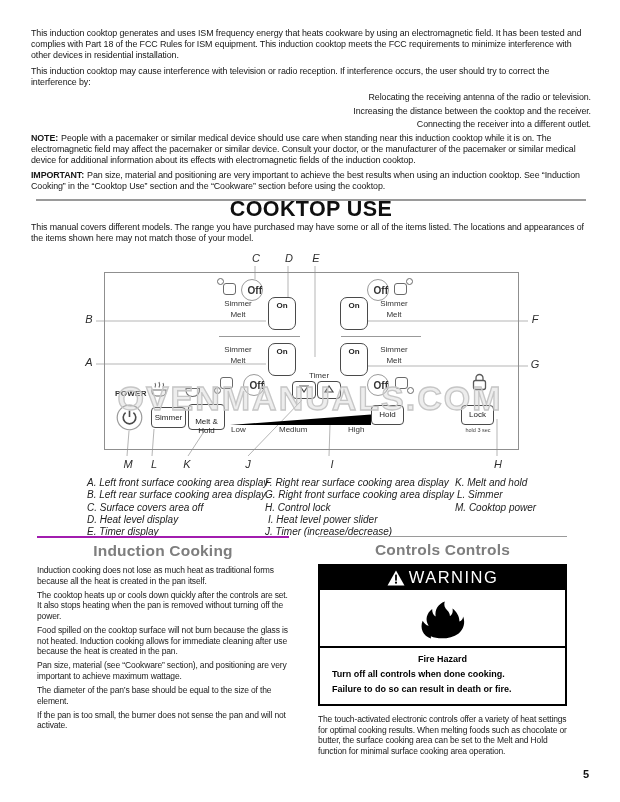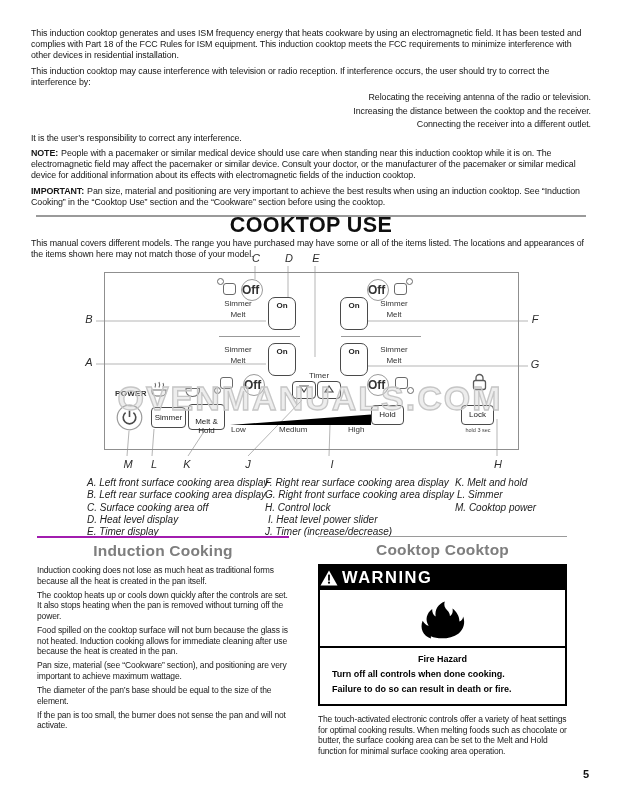--- a/index.html
+++ b/index.html
@@ -21,21 +21,21 @@
 
   
   .leader-svg { position:absolute; left:0; top:0; pointer-events:none; }
   .diagram-box { position:absolute; left:104px; top:272px; width:415px; height:178px;
     border:1.1px solid #8f8f8f; background:transparent; }
   .callout { position:absolute; font-style:italic; font-size:11px; color:#2e2e2e; width:14px; text-align:center; }
   .onbtn { position:absolute; width:28px; height:33px; border:1.4px solid #4a4a4a;
     border-radius:7px; text-align:center; font-size:8px; font-weight:bold;
     padding-top:3px; background:#fff; color:#222; }
   .offcircle { position:absolute; width:22px; height:22px; border:1.2px solid #9b9b9b;
-    border-radius:50%; text-align:left; line-height:21px; font-size:12px;
+    border-radius:50%; text-align:right; line-height:21px; font-size:10px;
     font-weight:bold; color:#333; background:#fff; }
   .burner-text { position:absolute; width:50px; text-align:center; font-size:8px;
     line-height:10.5px; color:#333; }
   .hdivider { position:absolute; height:1px; background:#999; }
   .small-btn { position:absolute; border:1.4px solid #4a4a4a; border-radius:4px;
     background:#fff; text-align:center; font-size:8px; color:#222; }
   .power-label { position:absolute; font-size:8px; font-weight:bold; letter-spacing:0.3px; color:#333; }
   .tinytext { position:absolute; font-size:8px; color:#333; }
   .holdsub { position:absolute; font-size:5.5px; color:#444; width:48px; text-align:center; }
   .icon-wrap { position:absolute; }
@@ -59,42 +59,41 @@
   .legend-1 { left:87px; } .legend-2 { left:265px; } .legend-3 { left:455px; }
 
   
   .colL { position:absolute; left:37px; top:536px; width:252px; border-top:2px solid #a21caf; }
   .colR { position:absolute; left:318px; top:536px; width:249px; border-top:1.5px solid #9a9a9a; }
   .sect-title { font-size:15.5px; color:#7e7e7e; text-align:center; margin:4px 0 5px;
     font-weight:bold; letter-spacing:0.2px; }
   .colL p, .colR .desc { font-size:8.5px; line-height:10.6px; letter-spacing:-0.15px;
     margin:0 0 3.5px; color:#1a1a1a; }
   .warnbox { margin-top:3px; border:2px solid #000; background:#fff; }
-  .warnhead { background:#000; color:#fff; text-align:center; font-weight:bold;
+  .warnhead { background:#000; color:#fff; text-align:center; font-weight:normal;
     font-size:16.5px; letter-spacing:1.5px; padding:2px 0 3px;
-    display:flex; align-items:center; gap:4px; }
+    display:flex; justify-content:center; align-items:center; gap:4px; }
   .warn-flame { height:58px; display:flex; align-items:center; justify-content:center;
     border-bottom:2px solid #000; }
   .warn-text { padding:4px 12px 7px; font-weight:bold; font-size:9px; line-height:15px; color:#000; }
   .warn-hazard { text-align:center; }
   .colR .desc { margin-top:8px; margin-bottom:0; }
   .pagenum { position:absolute; right:31px; top:768px; font-weight:bold; font-size:11px; color:#111; }
 </style>
 </head>
 <body>
 
 <div class="page">
 
   <div class="topflow">
     <p>This induction cooktop generates and uses ISM frequency energy that heats cookware by using an electromagnetic field. It has been tested and complies with Part 18 of the FCC Rules for ISM equipment. This induction cooktop meets the FCC requirements to minimize interference with other devices in residential installation.</p>
     <p>This induction cooktop may cause interference with television or radio reception. If interference occurs, the user should try to correct the interference by:</p>
     <p class="indent">Relocating the receiving antenna of the radio or television.</p>
     <p class="indent">Increasing the distance between the cooktop and the receiver.</p>
     <p class="indent">Connecting the receiver into a different outlet.</p>
-    <p>It is the user’s responsibility to correct any interference.</p>
     <p><b class="lbl">NOTE:</b><span>People with a pacemaker or similar medical device should use care when standing near this induction cooktop while it is on. The electromagnetic field may affect the pacemaker or similar device. Consult your doctor, or the manufacturer of the pacemaker or similar medical device for additional information about its effects with electromagnetic fields of the induction cooktop.</span></p>
     <p><b class="lbl">IMPORTANT:</b><span>Pan size, material and positioning are very important to achieve the best results when using an induction cooktop. See “Induction Cooking” in the “Cooktop Use” section and the “Cookware” section before using the cooktop.</span></p>
     <hr class="bigrule">
     <div class="use-title">COOKTOP USE</div>
     <p>This manual covers different models. The range you have purchased may have some or all of the items listed. The locations and appearances of the items shown here may not match those of your model.</p>
   </div>
 
   <svg class="leader-svg" width="620" height="802">
     <g stroke="#b5b5b5" stroke-width="1" fill="none">
       <line x1="255" y1="266" x2="255" y2="279"></line>
@@ -247,21 +246,21 @@
     <div class="small-btn" style="left:266px;top:132px;width:33px;height:20px;line-height:18px">Hold</div>
     <div class="small-btn" style="left:356px;top:132px;width:33px;height:20px;line-height:18px">Lock</div>
     <div class="holdsub" style="left:349px;top:154px">hold 3 sec</div>
   </div>
 
   <div class="watermark">OVENMANUALS.COM</div>
 
   <div class="legend legend-1">
     <div>A. Left front surface cooking area display</div>
     <div>B. Left rear surface cooking area display</div>
-    <div>C. Surface cooking area off</div>
+    <div>C. Surface covers area off</div>
     <div>D. Heat level display</div>
     <div>E. Timer display</div>
   </div>
   <div class="legend legend-2">
     <div>F. Right rear surface cooking area display</div>
     <div>G. Right front surface cooking area display</div>
     <div>H. Control lock</div>
     <div style="padding-left:3px">I. Heat level power slider</div>
     <div>J. Timer (increase/decrease)</div>
   </div>
@@ -275,21 +274,21 @@
     <h2 class="sect-title">Induction Cooking</h2>
     <p>Induction cooking does not lose as much heat as traditional forms because all the heat is created in the pan itself.</p>
     <p>The cooktop heats up or cools down quickly after the controls are set. It also stops heating when the pan is removed without turning off the power.</p>
     <p>Food spilled on the cooktop surface will not burn because the glass is not heated. Induction cooking allows for immediate cleaning after use because the heat is created in the pan.</p>
     <p>Pan size, material (see “Cookware” section), and positioning are very important to achieve maximum wattage.</p>
     <p>The diameter of the pan’s base should be equal to the size of the element.</p>
     <p>If the pan is too small, the burner does not sense the pan and will not activate.</p>
   </div>
 
   <div class="colR">
-    <h2 class="sect-title">Cooktop Cooktop</h2>
+    <h2 class="sect-title">Controls Controls</h2>
     <div class="warnbox">
       <div class="warnhead">
         <svg width="18" height="16" viewBox="0 0 18 16">
           <path d="M9 0.5 L17.5 15.5 H0.5 Z" fill="#fff"></path>
           <rect x="8.1" y="4.6" width="1.8" height="6" fill="#000"></rect>
           <circle cx="9" cy="12.7" r="1.1" fill="#000"></circle>
         </svg>
         <span>WARNING</span>
       </div>
       <div class="warn-flame">

